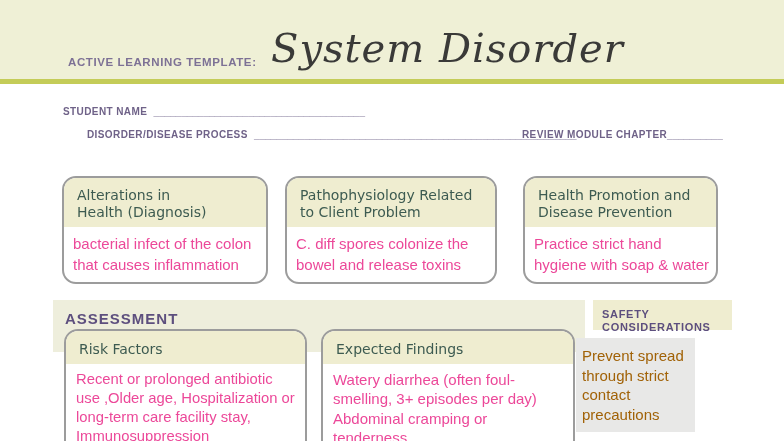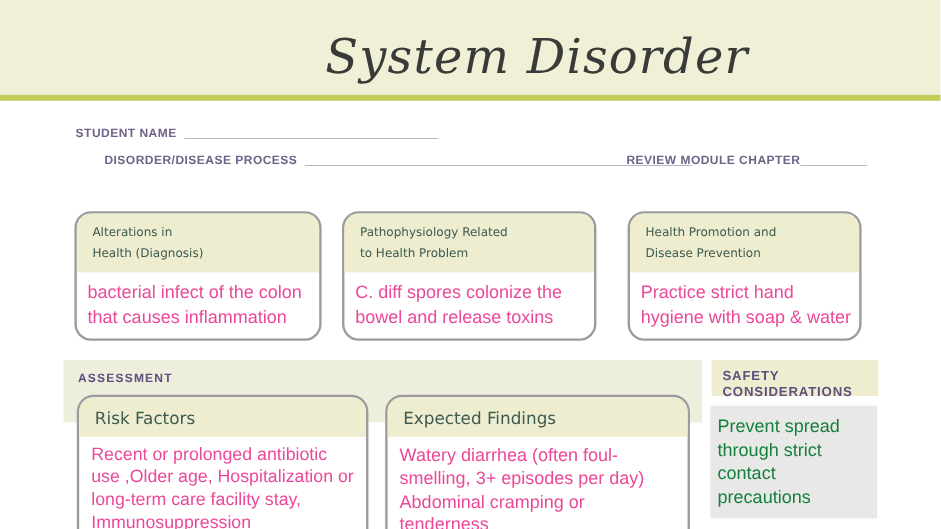--- a/index.html
+++ b/index.html
@@ -24,76 +24,77 @@
   .row-disorder { left:63px; top:129px;padding-left:24px; }
   .row-review { left:522px; top:129px; }
   .blank { font-weight:bold; letter-spacing:0; }
   
   .card {
     position:absolute; background:#ffffff; border:2px solid #9c9c9c;
     border-radius:14px; overflow:hidden; box-sizing:border-box;
   }
   .card-head {
     background:#efedd0; color:#3d5b51; font-family:"DejaVu Sans", sans-serif;
-    font-size:10px; line-height:16.5px; padding:9px 6px 7px 13px; white-space:pre;
+    font-size:14px; line-height:16.5px; padding:9px 6px 7px 13px; white-space:pre;
   }
   .card-body {
     color:#ec4899; font-size:15px; line-height:21px; padding:6px 4px 0 9px; white-space:pre;
   }
   .card-alterations { left:62px; top:176px; width:206px; height:108px; }
   .card-patho      { left:285px; top:176px; width:212px; height:108px; }
   .card-promo      { left:523px; top:176px; width:195px; height:108px; }
   
   .assessment-strip { position:absolute; left:53px; top:300px; width:532px; height:52px; background:#eeeedc; }
   .assessment-label {
-    position:absolute; left:65px; top:310px; font-size:10px; font-weight:bold;
+    position:absolute; left:65px; top:310px; font-size:15px; font-weight:bold;
     letter-spacing:1px; color:#5d4f7e;
   }
   .card-risk     { left:64px;  top:329px; width:243px; height:150px; }
   .card-expected { left:321px; top:329px; width:254px; height:150px; }
   .card-risk .card-head, .card-expected .card-head { font-size:14px; padding:10px 6px 6px 13px; }
   .card-risk .card-body { font-size:14.8px; line-height:19px; padding:6px 2px 0 10px; }
   .card-expected .card-body { font-size:15px; line-height:19.5px; padding:6px 2px 0 10px; }
   
   .safety-head {
     position:absolute; left:593px; top:300px; width:139px; height:30px; background:#efedd0;
     box-sizing:border-box; padding:8px 8px 0 9px; font-size:11px; font-weight:bold;
     letter-spacing:0.7px; line-height:13px; color:#5d4f7e;
   }
   .safety-body {
-    position:absolute; left:592px; top:338px; width:139px; height:94px; background:#e8e8e7;
-    box-sizing:border-box; padding:8px 2px 0 6px; color:#15803d; font-size:15px;
+    position:absolute; left:576px; top:338px; width:119px; height:94px; background:#e8e8e7;
+    box-sizing:border-box; padding:8px 2px 0 6px; color:#a16207; font-size:15px;
     line-height:19.5px; white-space:pre;
   }
 </style>
 </head>
 <body>
 
 <div class="page">
 
   <div class="masthead"></div>
   <div class="rule"></div>
+  <div class="eyebrow">ACTIVE LEARNING TEMPLATE:</div>
   <div class="page-title">System Disorder</div>
 
   <div class="form-row row-student"><span>STUDENT NAME  </span><span class="blank">______________________________________</span></div>
 
   <div class="form-row row-disorder"><span>DISORDER/DISEASE PROCESS  </span><span class="blank">__________________________________________________________</span></div>
 
   <div class="form-row row-review"><span>REVIEW MODULE CHAPTER</span><span class="blank">__________</span></div>
 
   <div class="card card-alterations">
     <div class="card-head">Alterations in
 Health (Diagnosis)</div>
     <div class="card-body">bacterial infect of the colon
 that causes inflammation</div>
   </div>
 
   <div class="card card-patho">
     <div class="card-head">Pathophysiology Related
-to Health Problem</div>
+to Client Problem</div>
     <div class="card-body">C. diff spores colonize the
 bowel and release toxins</div>
   </div>
 
   <div class="card card-promo">
     <div class="card-head">Health Promotion and
 Disease Prevention</div>
     <div class="card-body">Practice strict hand
 hygiene with soap &amp; water</div>
   </div>

